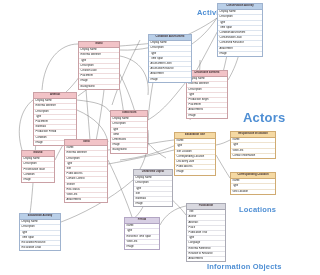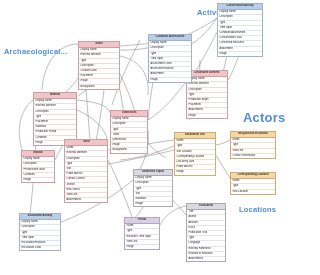--- a/index.html
+++ b/index.html
@@ -110,32 +110,32 @@
       <path d="M160,48 C155,70 150,95 148,120"></path>
       <path d="M172,44 C180,60 185,75 188,90"></path>
       <path d="M200,60 C200,80 196,100 190,120"></path>
       <path d="M221,25 C210,45 200,65 192,78"></path>
       <path d="M231,30 C228,55 222,80 214,100"></path>
       <path d="M176,145 C160,152 140,158 120,160"></path>
       <path d="M174,150 C150,156 120,162 108,164"></path>
     </g>
   </svg>
 
-  <div class="group-label" style="left: 4px; top: 47px; font-size: 7.5px; color: rgb(79, 143, 212);">
-    <span>Archaeological...</span>
-  </div>
   <div class="group-label" style="left: 197px; top: 8px; font-size: 7.5px; color: rgb(79, 143, 212);">
     <span>Activities</span>
   </div>
   <div class="group-label" style="left: 243px; top: 110px; font-size: 13px; color: rgb(79, 143, 212);">
     <span>Actors</span>
   </div>
   <div class="group-label" style="left: 239px; top: 205px; font-size: 7.5px; color: rgb(79, 143, 212);">
     <span>Locations</span>
   </div>
+  <div class="group-label" style="left: 207px; top: 262px; font-size: 7.5px; color: rgb(79, 143, 212);">
+    <span>Information Objects</span>
+  </div>
 
   <div id="entity-layer">
       <div class="entity pal-pink" style="left: 78px; top: 41px; width: 42px;">
         <div class="hdr">Mural</div>
         <div class="fields">
           <div class="f">Display Name</div>
           <div class="f">External Identifier</div>
           <div class="f">Type</div>
           <div class="f">Description</div>
           <div class="f">Creation Date</div>

